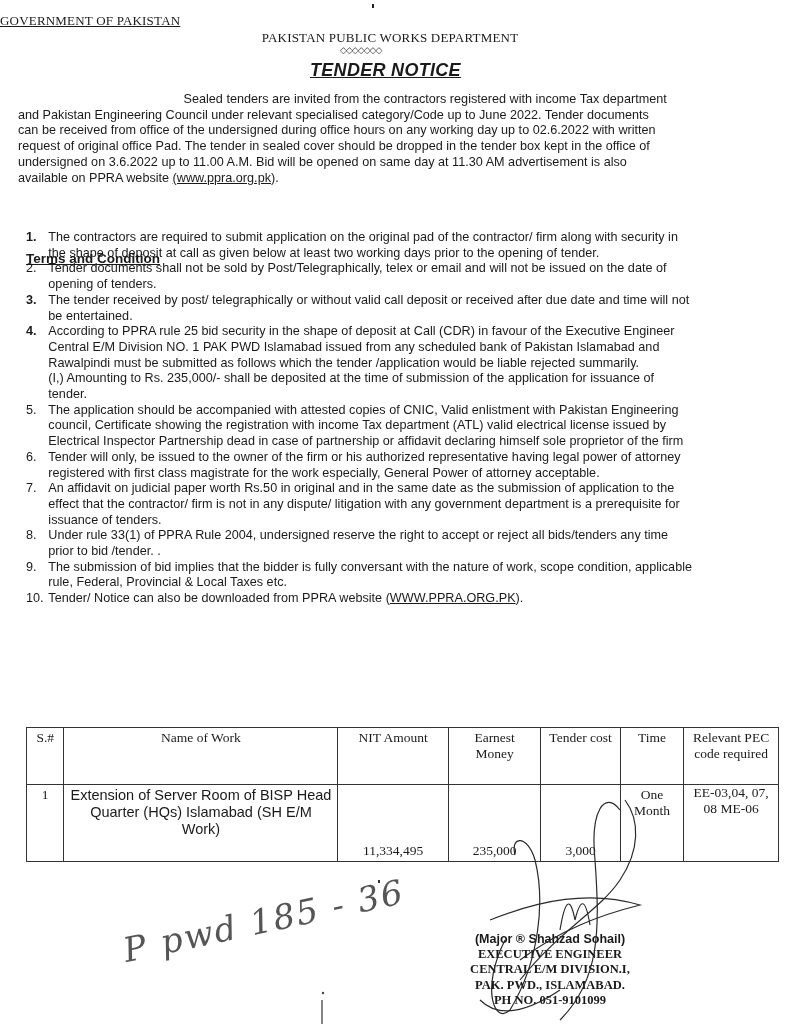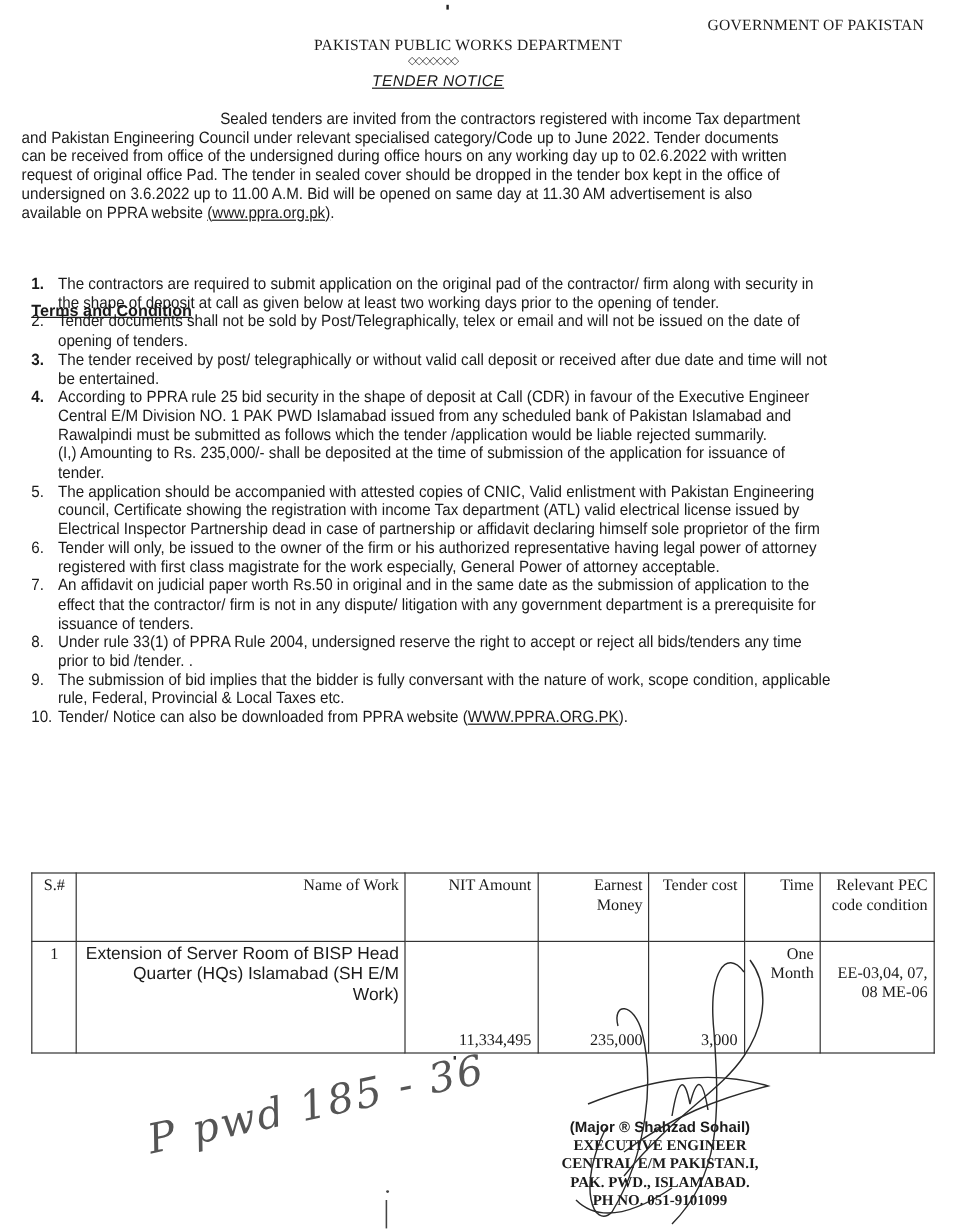--- a/index.html
+++ b/index.html
@@ -1,40 +1,40 @@
 <!DOCTYPE html>
 <html><head>
 <meta charset="utf-8">
 <style>
   html, body { margin:0; padding:0; background:#ffffff; }
   body { width:800px; height:1024px; position:relative; overflow:hidden; color:#1a1a1a; }
   .serif { font-family: "Liberation Serif", "DejaVu Serif", serif; }
   .sans { font-family: "Liberation Sans", "DejaVu Sans", sans-serif; }
 
   .dot-top { position:absolute; left:372px; top:4px; width:2px; height:4px; background:#222; }
-  .hdr1 { position:absolute; left:0; width:770px; top:13px; text-align:right; font-size:13px; letter-spacing:0.2px; }
+  .hdr1 { position:absolute; left:0; width:770px; top:13px; text-align:left; font-size:13px; letter-spacing:0.2px;text-decoration:underline; }
   .hdr2 { position:absolute; left:0; width:780px; top:30px; text-align:center; font-size:13px; letter-spacing:0.2px; }
   .orn { position:absolute; left:340px; top:45px; font-size:9px; letter-spacing:-1px; color:#333; }
-  .title { position:absolute; left:310px; top:60px; font-size:13px; font-weight:normal; font-style:italic; text-decoration:underline; letter-spacing:0.3px; }
+  .title { position:absolute; left:310px; top:60px; font-size:18px; font-weight:bold; font-style:italic; text-decoration:underline; letter-spacing:0.3px; }
 
   .intro { position:absolute; left:18px; top:91px; width:700px; font-size:13.6px; line-height:15.7px; transform:scaleX(0.93); transform-origin:left top; }
   .intro .indent { display:inline-block; width:178px; }
   .intro a { color:#1a1a1a; text-decoration:underline; }
 
   .terms-h { position:absolute; left:26px; top:211px; font-size:13.5px; font-weight:bold; text-decoration:underline;margin-top:40px; }
 
   .list { position:absolute; left:26px; top:229px; width:720px; font-size:13.6px; line-height:15.7px; transform:scaleX(0.93); transform-origin:left top; }
   .li { display:flex; margin:0; }
   .li .num { width:24px; flex:0 0 24px; }
   .li .num.b { font-weight:bold; }
   .li .txt { flex:1; }
   .li .txt a { color:#1a1a1a; text-decoration:underline; }
 
   table.works { position:absolute; left:26px; top:727px; width:753px; border-collapse:collapse; font-size:13.5px; }
-  table.works td, table.works th { border:1px solid #333; vertical-align:top; padding:2px 5px; font-weight:normal; text-align:right; }
+  table.works td, table.works th { border:1px solid #333; vertical-align:top; padding:2px 5px; font-weight:normal; text-align:center; }
   table.works th { height:52px; }
   table.works td { height:72px; }
   .c-sn { width:25px; text-align:center !important; }
   .c-name { width:252px; }
   .c-nit { width:95px; }
   .c-earn { width:78px;margin-top:44px; }
   .c-cost { width:65px; }
   .c-time { width:50px; }
   .c-pec { width:80px; }
   .th-center { text-align:center; }
@@ -114,38 +114,38 @@
 
 <table class="works serif">
   <tbody>
       <tr>
     <th class="c-sn">S.#</th>
     <th class="c-name th-center">Name of Work</th>
     <th class="c-nit">NIT Amount</th>
     <th class="c-earn">Earnest Money</th>
     <th class="c-cost">Tender cost</th>
     <th class="c-time th-right">Time</th>
-    <th class="c-pec">Relevant PEC code condition</th>
+    <th class="c-pec">Relevant PEC code required</th>
   </tr>
   <tr>
     <td class="c-sn">1</td>
     <td class="c-name name-cell">Extension of Server Room of BISP Head Quarter (HQs) Islamabad (SH E/M Work)</td>
     <td class="c-nit bottom">11,334,495</td>
     <td class="c-earn bottom">235,000</td>
     <td class="c-cost bottom">3,000</td>
     <td class="c-time">One Month</td>
-    <td class="c-pec" style="padding-top:18px">EE-03,04, 07, 08 ME-06</td>
+    <td class="c-pec" style="padding-top:0">EE-03,04, 07, 08 ME-06</td>
   </tr>
 </tbody>
   </table>
 
 <div class="sig-block serif">
   <div class="name">(Major ® Shahzad Sohail)</div>
   <div>EXECUTIVE ENGINEER</div>
-  <div>CENTRAL E/M PAKISTAN.I,</div>
+  <div>CENTRAL E/M DIVISION.I,</div>
   <div>PAK. PWD., ISLAMABAD.</div>
   <div>PH NO. 051-9101099</div>
 </div>
 
 <div class="handnote">P pwd 185 - 36</div>
 
 <svg class="scribble" width="800" height="1024">
   <g fill="none" stroke="#2a2a2a" stroke-width="1.2">
     <path d="M515,855 C510,835 528,835 535,860 C545,900 540,960 510,1010 C495,1025 480,990 505,940"></path>
     <path d="M620,810 C605,790 590,810 595,860 C600,930 600,980 560,1020"></path>

